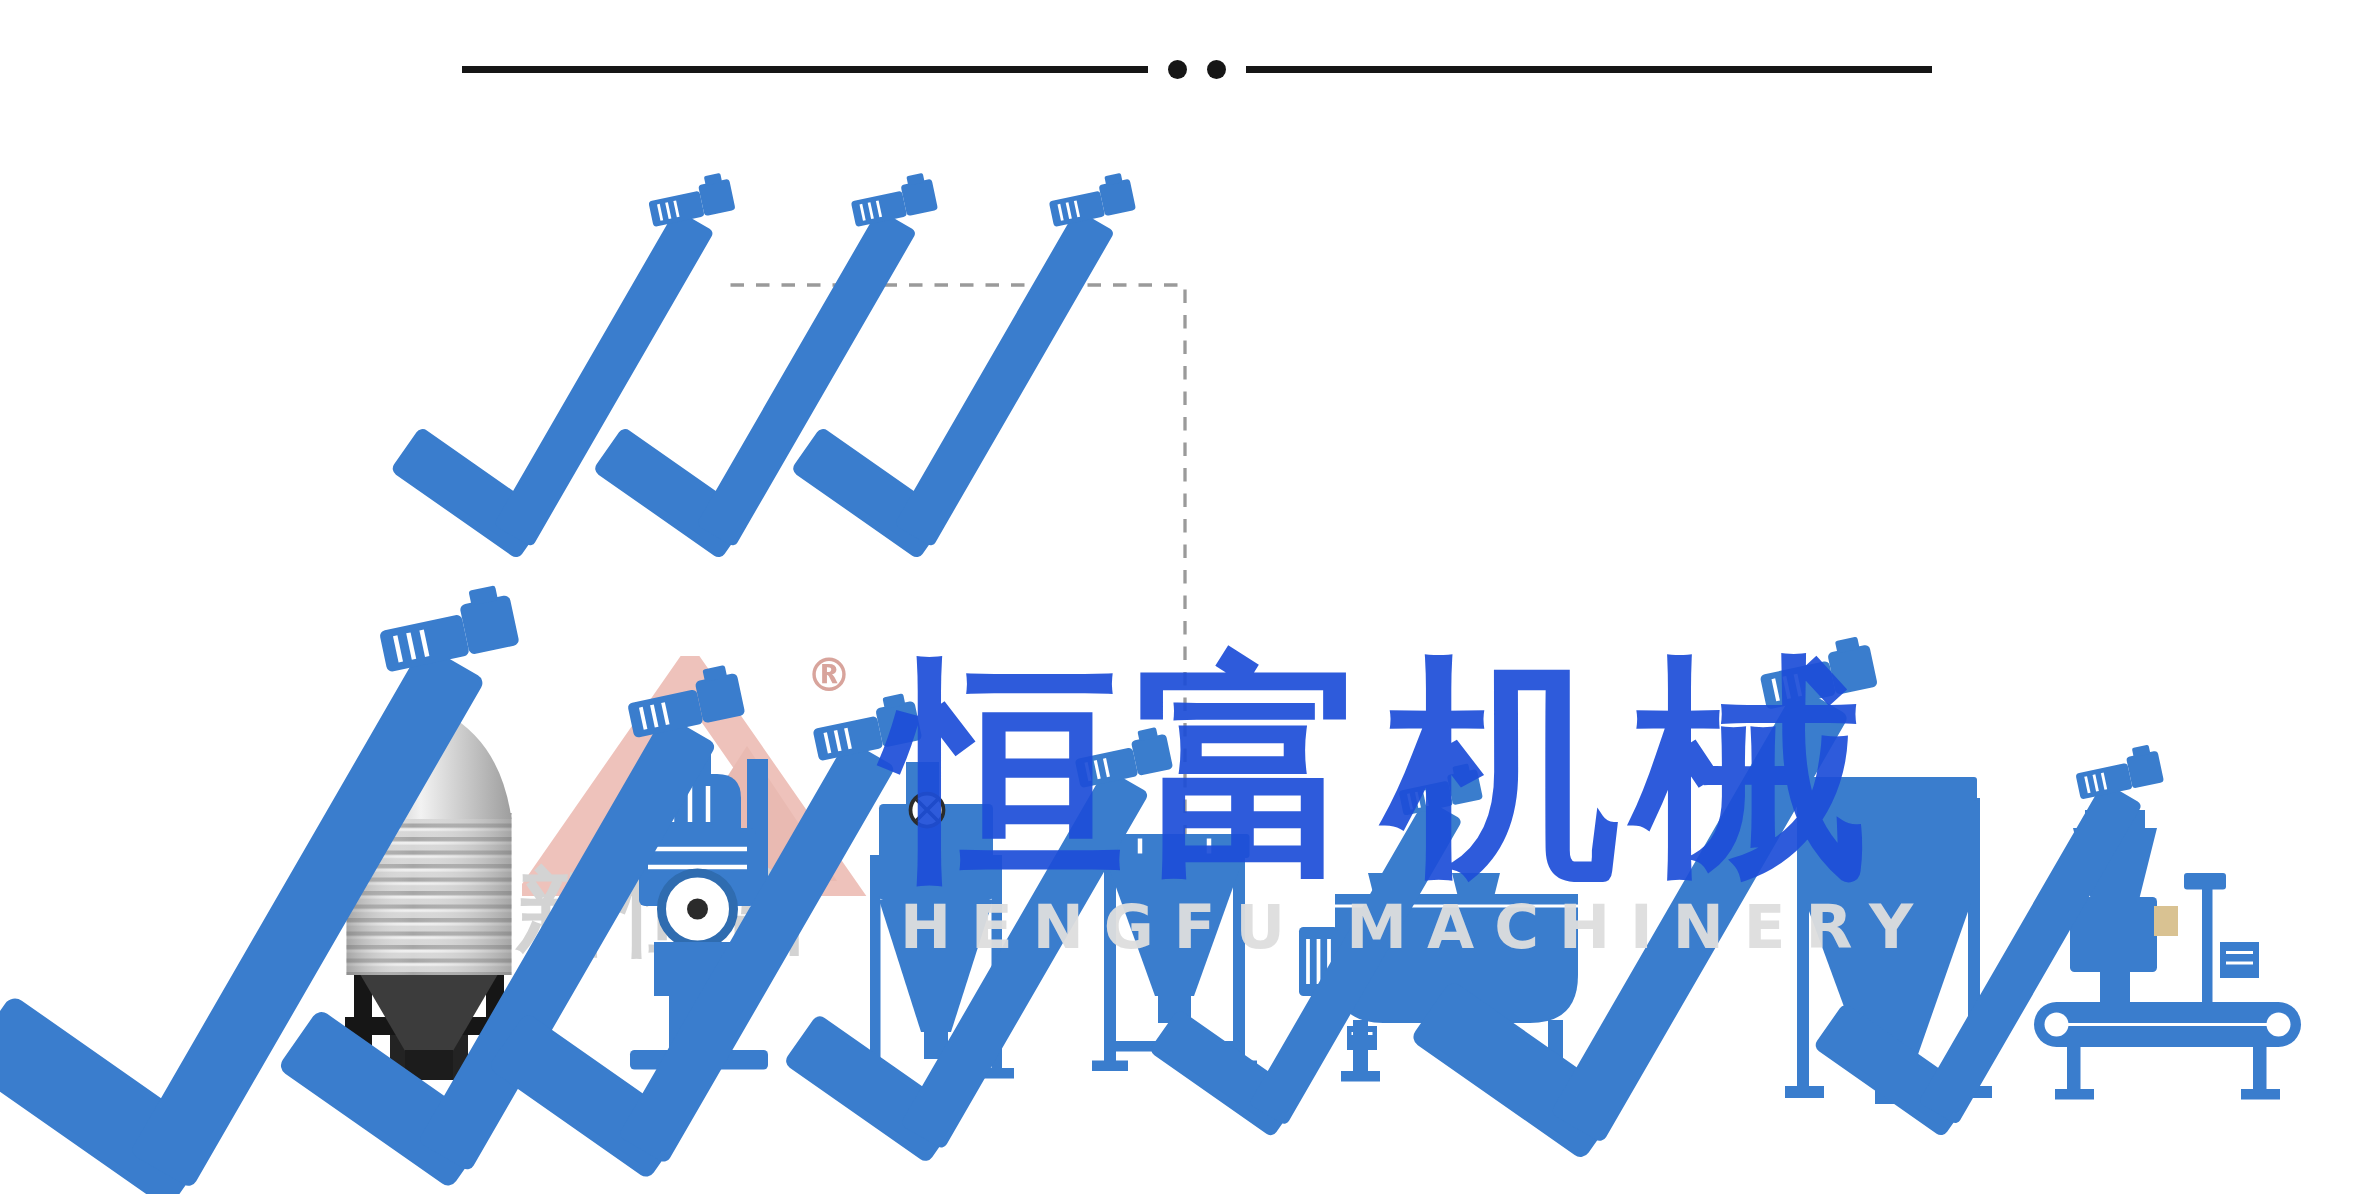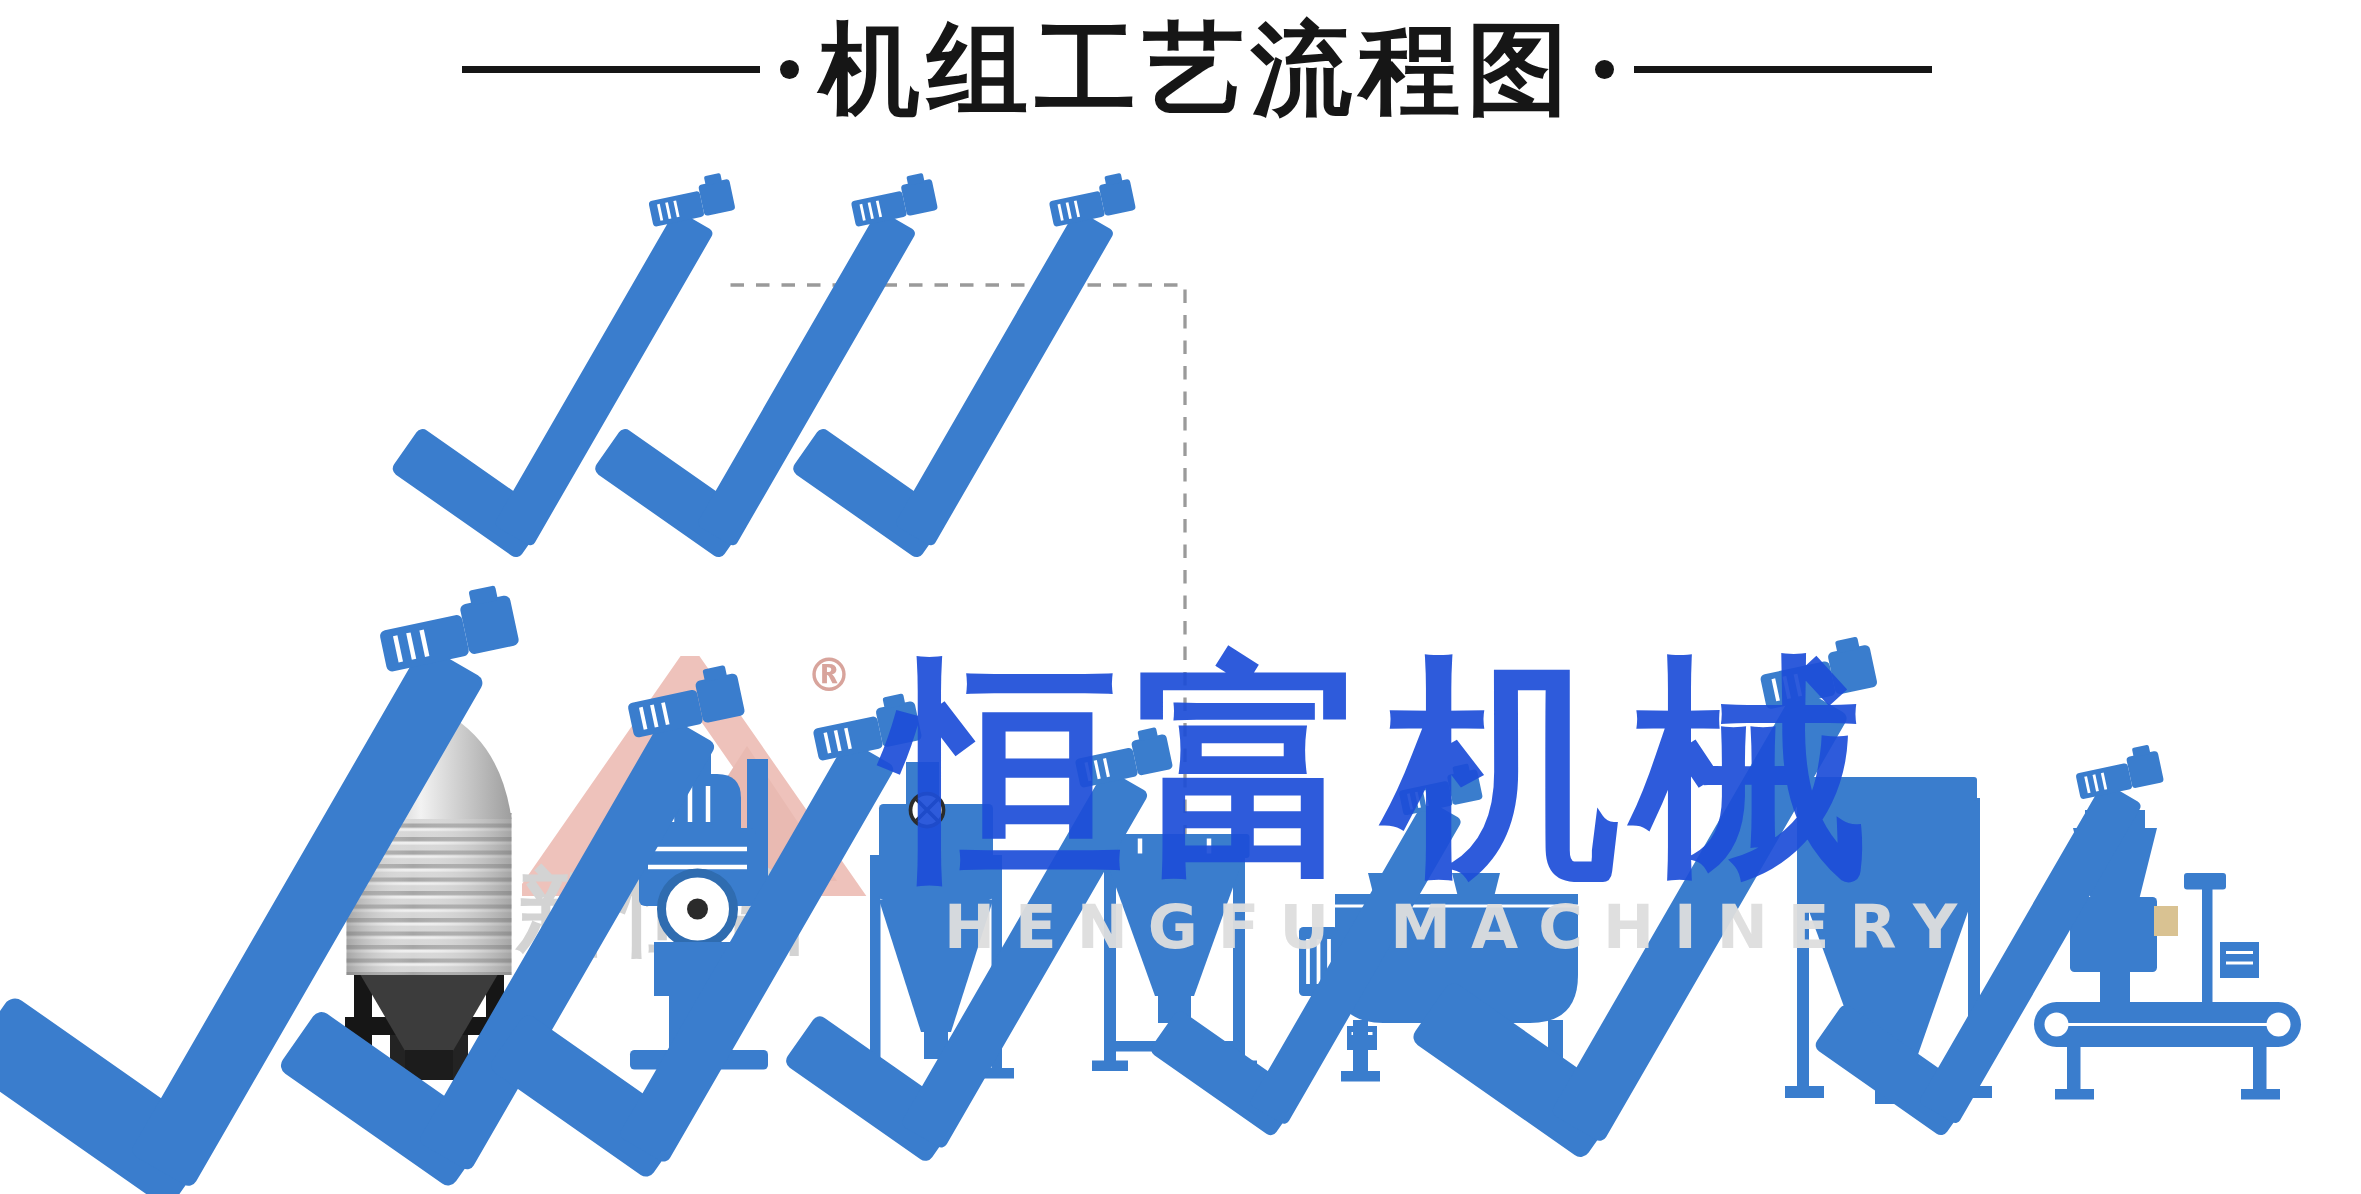--- a/index.html
+++ b/index.html
@@ -21,21 +21,21 @@
   .page-title {
     font-size:101px; font-weight:900; color:#161616; letter-spacing:7px;
     line-height:1; white-space:nowrap;
   }
   .wm-cn {
     position:absolute; left:888px; top:652px; font-size:236px; font-weight:700;
     color:#1d4ed8; letter-spacing:12px; line-height:1; opacity:0.92;
   }
   .wm-en {
     position:absolute; left:900px; top:896px; font-size:61px; font-weight:700;
-    color:#dedede; letter-spacing:20px; line-height:1; opacity:0.95;margin-left:44px;
+    color:#dedede; letter-spacing:20px; line-height:1; opacity:0.95;
   }
   .wm-caption {
     position:absolute; left:516px; top:866px; font-size:94px; font-weight:700;
     color:#d3d3d3; letter-spacing:10px; line-height:1;
   }
   .wm-reg {
     position:absolute; left:806px; top:652px; font-size:46px; font-weight:700;
     color:#d8a49c; line-height:1;
   }
   .logo-svg { position:absolute; left:522px; top:656px; opacity:0.6; }
@@ -211,18 +211,17 @@
   </svg>
 
   <div class="layer wm-front">
     <div class="wm-cn">恒富机械</div>
     <div class="wm-en">HENGFU MACHINERY</div>
   </div>
 
   <div class="title-row">
     <span class="title-line"></span>
     <span class="title-dot"></span>
-    <h1 class="page-title">机组工艺流程图</h1>
     <span class="title-dot"></span>
     <span class="title-line"></span>
   </div>
 
 </div>
 
 </body></html>

